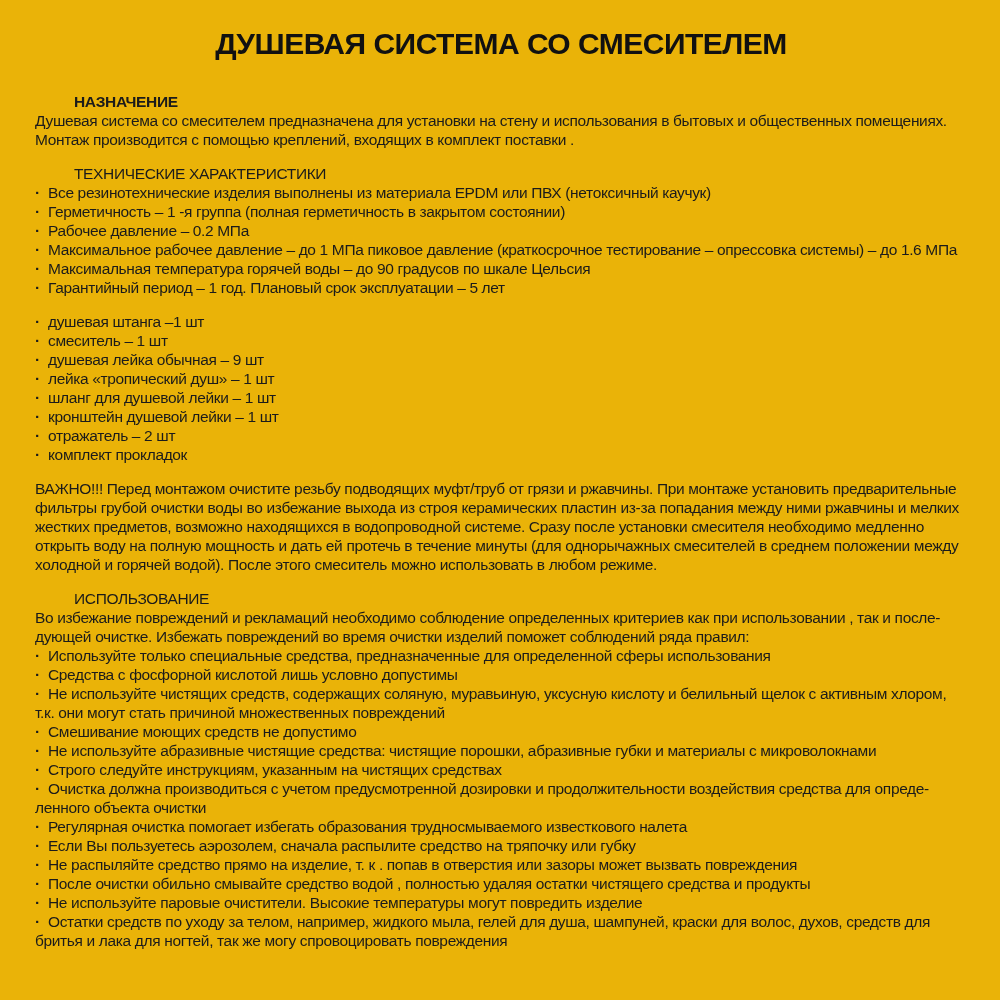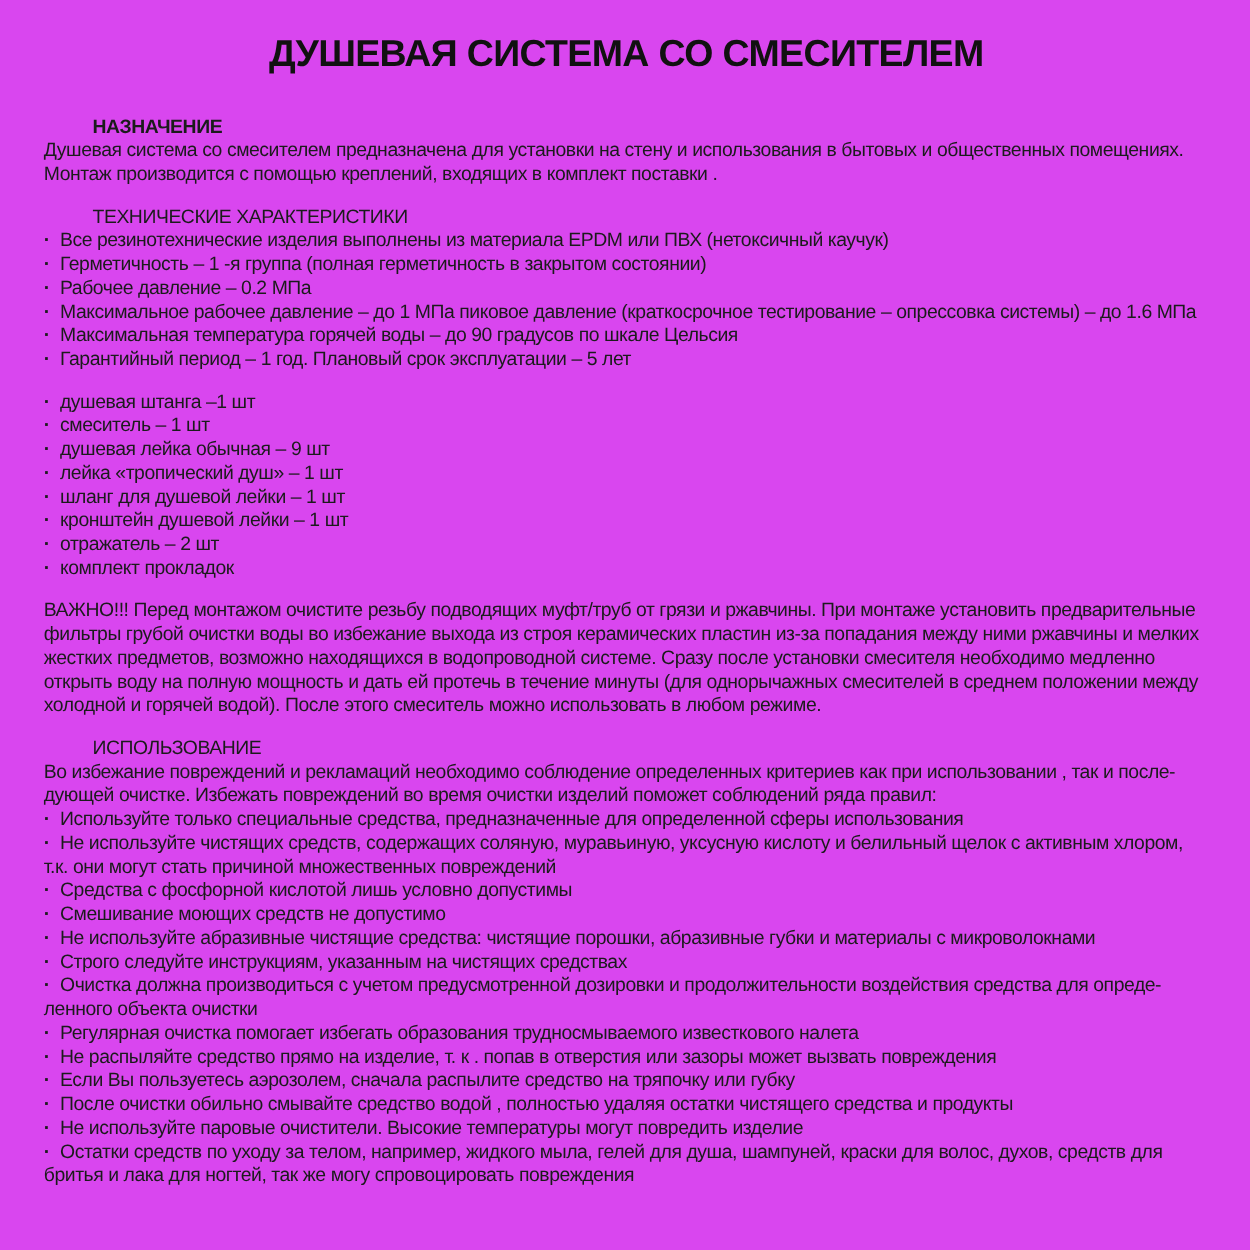--- a/index.html
+++ b/index.html
@@ -6,21 +6,21 @@
     margin: 0;
     padding: 0;
     background: #ffffff;
   }
   .page {
     position: relative;
     width: 1000px;
     height: 1000px;
     box-sizing: border-box;
     padding: 24px 33px 32px 35px;
-    background: #d946ef;
+    background: #eab308;
     color: #1b1b1b;
     font-family: "Liberation Sans", "DejaVu Sans", sans-serif;
     overflow: hidden;
   }
   .title {
     margin: 0;
     padding-top: 4px;
     text-align: center;
     font-size: 30px;
     line-height: 32px;
@@ -89,27 +89,27 @@
         <div class="bullet-line"><span class="dot">·</span><span>отражатель – 2 шт</span></div>
         <div class="bullet-line"><span class="dot">·</span><span>комплект прокладок</span></div>
       </section>
       <section class="section">
         <p class="para">ВАЖНО!!! Перед монтажом очистите резьбу подводящих муфт/труб от грязи и ржавчины. При монтаже установить предварительные фильтры грубой очистки воды во избежание выхода из строя керамических пластин из-за попадания между ними ржавчины и мелких жестких предметов, возможно находящихся в водопроводной системе. Сразу после установки смесителя необходимо медленно открыть воду на полную мощность и дать ей протечь в течение минуты (для однорычажных смесителей в среднем положении между холодной и горячей водой). После этого смеситель можно использовать в любом режиме.</p>
       </section>
       <section class="section">
         <div class="heading">ИСПОЛЬЗОВАНИЕ</div>
         <p class="para">Во избежание повреждений и рекламаций необходимо соблюдение определенных критериев как при использовании , так и после-дующей очистке. Избежать повреждений во время очистки изделий поможет соблюдений ряда правил:</p>
         <div class="bullet-line"><span class="dot">·</span><span>Используйте только специальные средства, предназначенные для определенной сферы использования</span></div>
+        <div class="bullet-line"><span class="dot">·</span><span>Средства с фосфорной кислотой лишь условно допустимы</span></div>
         <div class="bullet-line"><span class="dot">·</span><span>Не используйте чистящих средств, содержащих соляную, муравьиную, уксусную кислоту и белильный щелок с активным хлором, т.к. они могут стать причиной множественных повреждений</span></div>
-        <div class="bullet-line"><span class="dot">·</span><span>Средства с фосфорной кислотой лишь условно допустимы</span></div>
         <div class="bullet-line"><span class="dot">·</span><span>Смешивание моющих средств не допустимо</span></div>
         <div class="bullet-line"><span class="dot">·</span><span>Не используйте абразивные чистящие средства: чистящие порошки, абразивные губки и материалы с микроволокнами</span></div>
         <div class="bullet-line"><span class="dot">·</span><span>Строго следуйте инструкциям, указанным на чистящих средствах</span></div>
         <div class="bullet-line"><span class="dot">·</span><span>Очистка должна производиться с учетом предусмотренной дозировки и продолжительности воздействия средства для опреде-ленного объекта очистки</span></div>
         <div class="bullet-line"><span class="dot">·</span><span>Регулярная очистка помогает избегать образования трудносмываемого известкового налета</span></div>
+        <div class="bullet-line"><span class="dot">·</span><span>Если Вы пользуетесь аэрозолем, сначала распылите средство на тряпочку или губку</span></div>
         <div class="bullet-line"><span class="dot">·</span><span>Не распыляйте средство прямо на изделие, т. к . попав в отверстия или зазоры может вызвать повреждения</span></div>
-        <div class="bullet-line"><span class="dot">·</span><span>Если Вы пользуетесь аэрозолем, сначала распылите средство на тряпочку или губку</span></div>
         <div class="bullet-line"><span class="dot">·</span><span>После очистки обильно смывайте средство водой , полностью удаляя остатки чистящего средства и продукты</span></div>
         <div class="bullet-line"><span class="dot">·</span><span>Не используйте паровые очистители. Высокие температуры могут повредить изделие</span></div>
         <div class="bullet-line"><span class="dot">·</span><span>Остатки средств по уходу за телом, например, жидкого мыла, гелей для душа, шампуней, краски для волос, духов, средств для бритья и лака для ногтей, так же могу спровоцировать повреждения</span></div>
       </section>
     </main>
 </div>
 
 </body></html>

